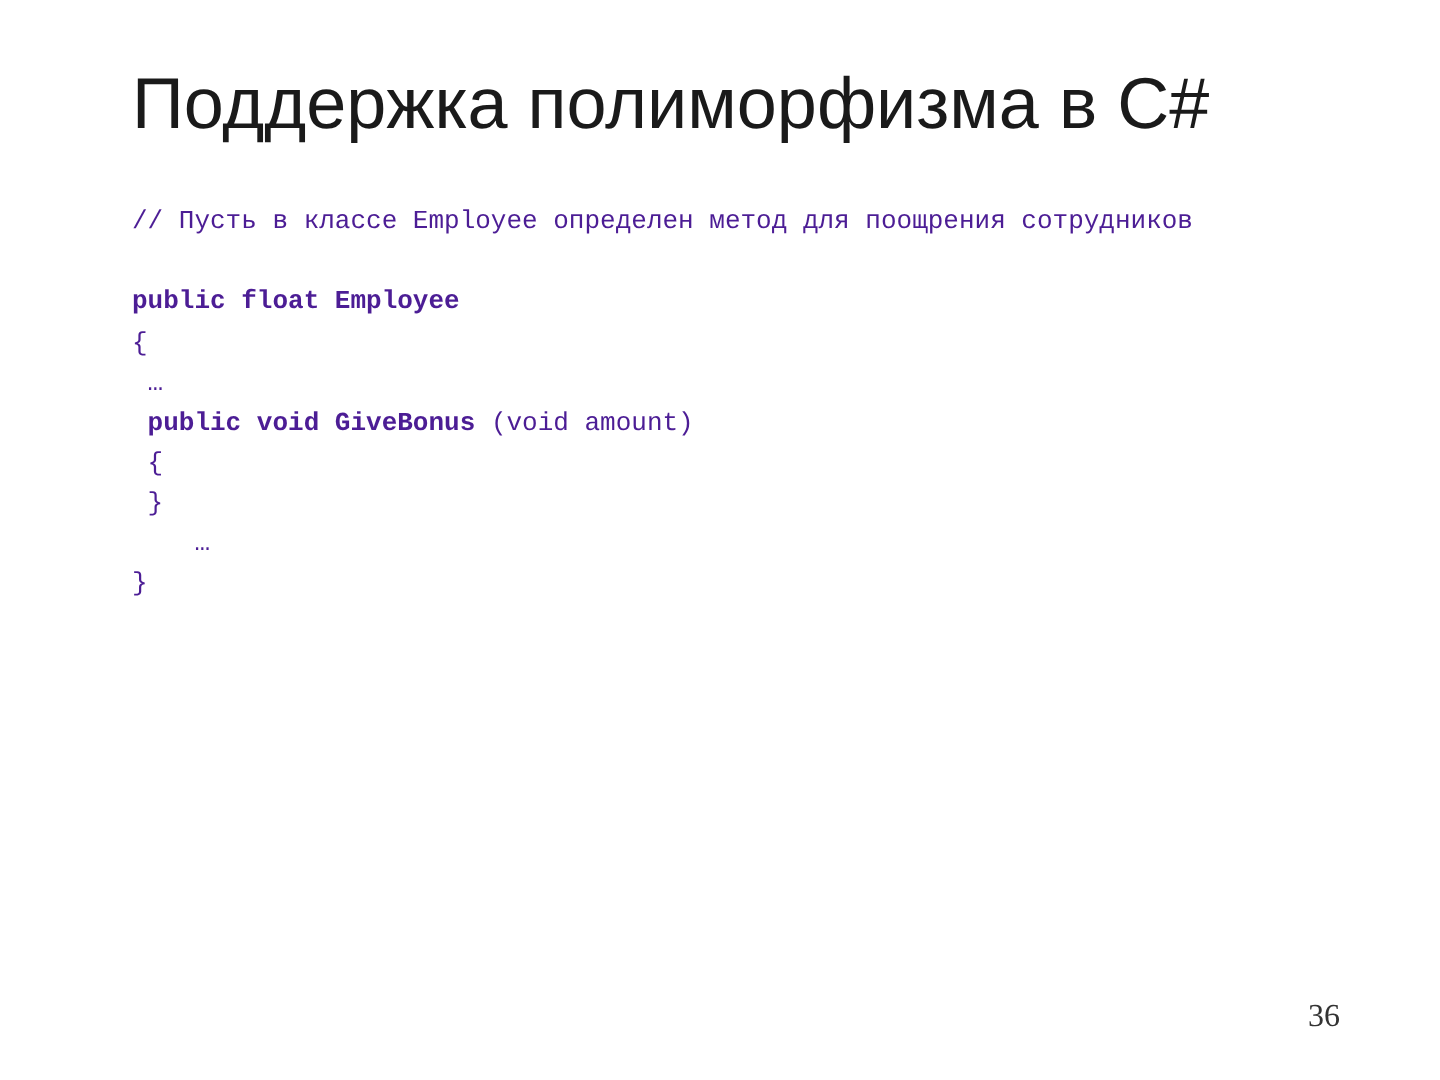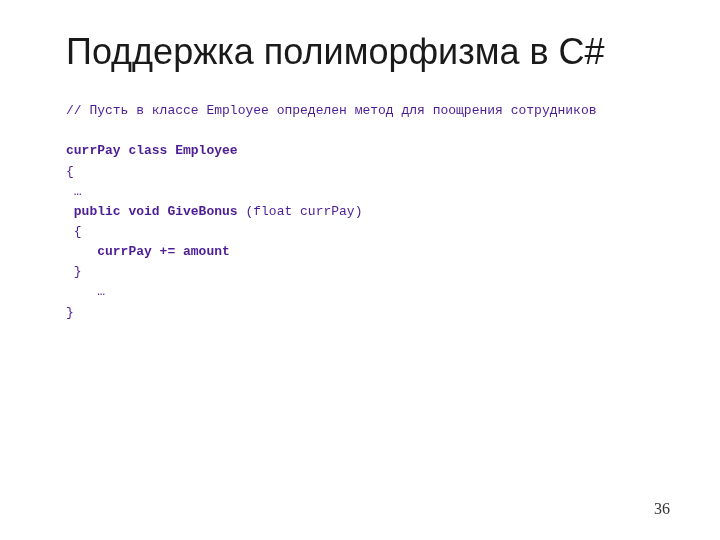--- a/index.html
+++ b/index.html
@@ -67,36 +67,33 @@
 <div class="slide">
 
   <h1 class="title">Поддержка полиморфизма в C#</h1>
 
   <div class="code-block">
     <div>
       <span class="code-comment">// Пусть в классе Employee определен метод для поощрения сотрудников</span>
     </div>
     <br>
     <div>
-      <span class="code-bold">currPay class Employee</span>
+      <span class="code-bold">public float Employee</span>
     </div>
     <div>
       <span class="code-normal">{</span>
     </div>
     <div>
       <span class="code-normal">&nbsp;…</span>
     </div>
     <div>
-      <span class="code-bold">&nbsp;public void GiveBonus</span><span class="code-normal"> (float currPay)</span>
+      <span class="code-bold">&nbsp;public void GiveBonus</span><span class="code-normal"> (void amount)</span>
     </div>
     <div>
       <span class="code-normal">&nbsp;{</span>
-    </div>
-    <div>
-      <span class="code-bold">&nbsp;&nbsp;&nbsp;&nbsp;currPay += amount</span>
     </div>
     <div>
       <span class="code-normal">&nbsp;}</span>
     </div>
     <div>
       <span class="code-normal">&nbsp;&nbsp;&nbsp;&nbsp;…</span>
     </div>
     <div>
       <span class="code-normal">}</span>
     </div>

